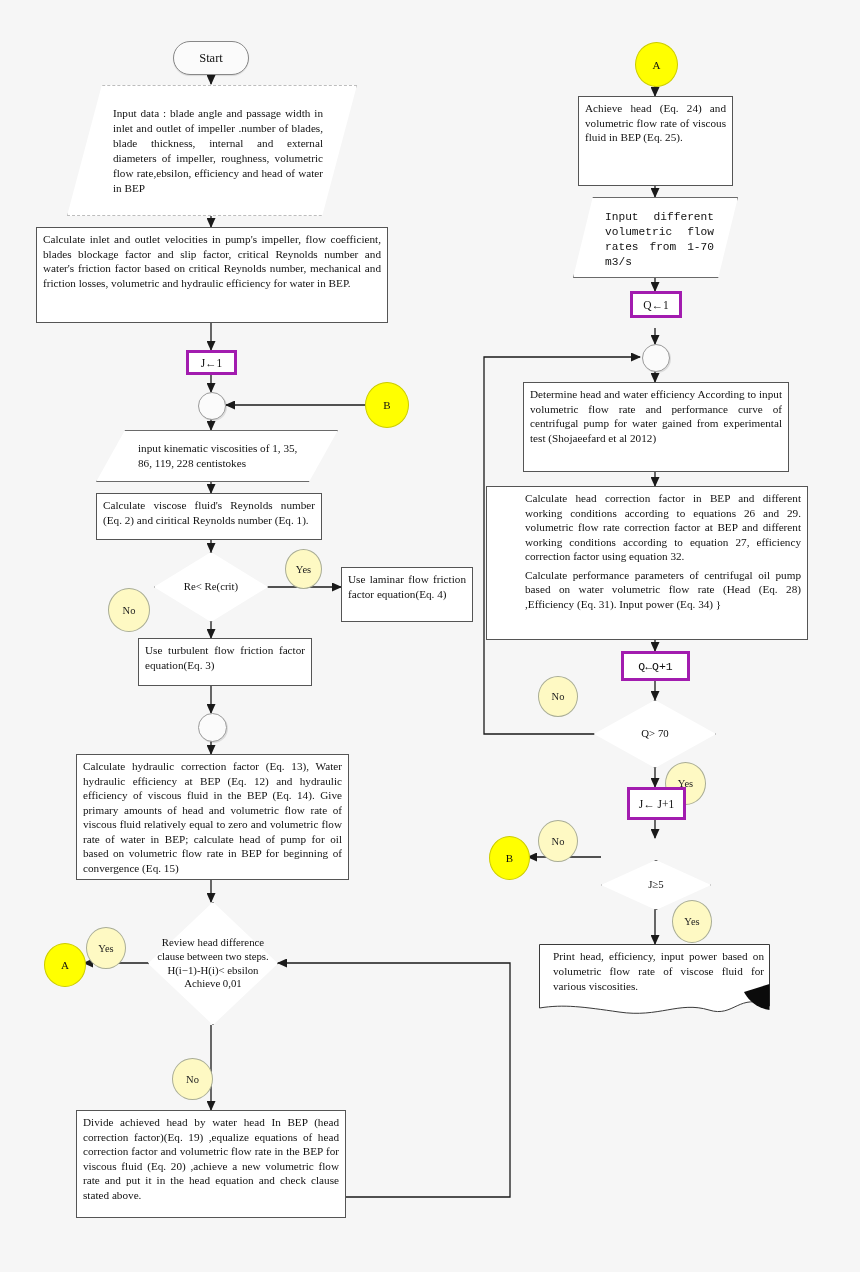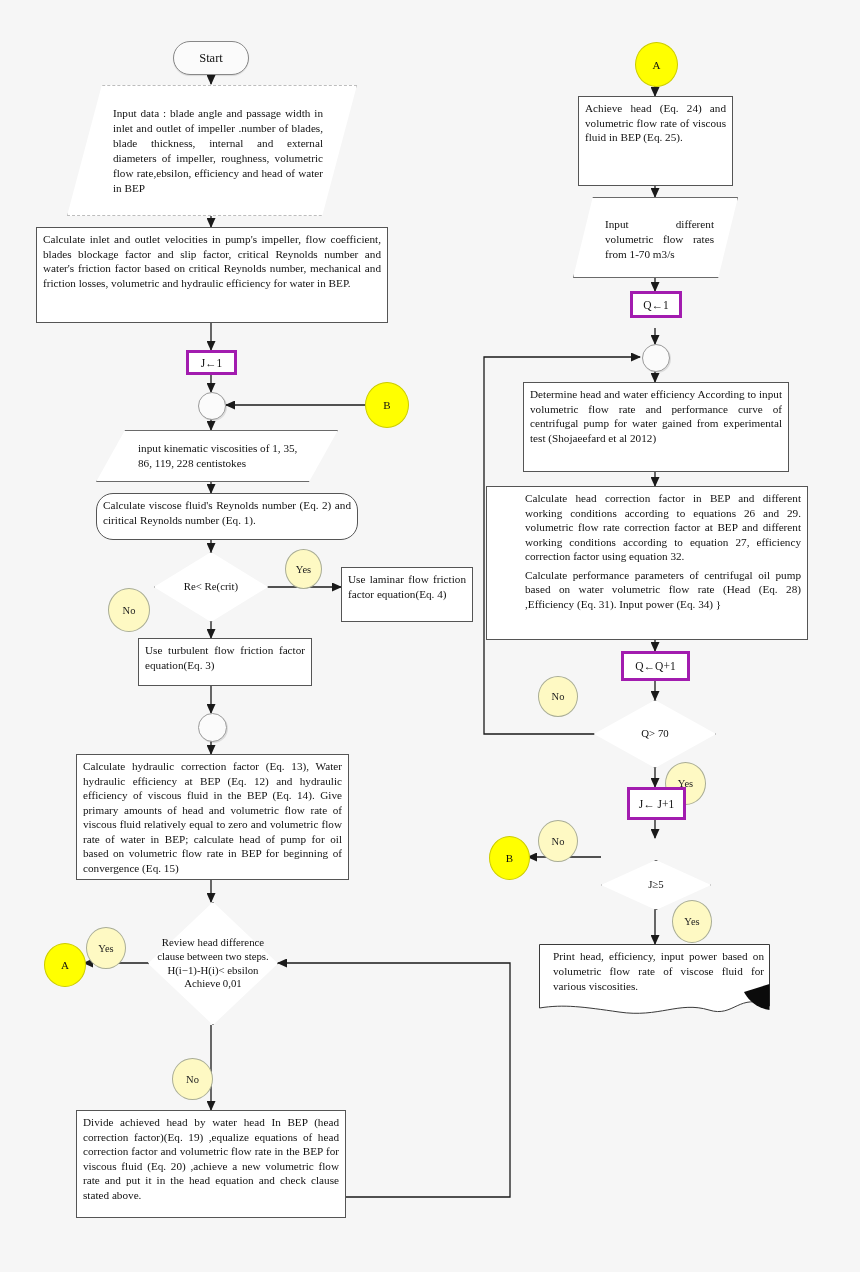--- a/index.html
+++ b/index.html
@@ -124,21 +124,21 @@
 
   <div class="conn yellow" style="left:365px;top:382px;width:42px;height:44px;">
     <span>B</span>
   </div>
 
   <div class="para" style="left:96px;top:430px;width:242px;height:52px;">
     <div class="body"></div>
     <div class="ptext" style="padding:3px 30px 3px 42px;">input kinematic viscosities of 1, 35, 86, 119, 228 centistokes</div>
   </div>
 
-  <div class="node proc" style="left:96px;top:493px;width:262px;height:47px;border-radius:17px;">
+  <div class="node proc" style="left:96px;top:493px;width:226px;height:47px;">
     <div class="inner">Calculate viscose fluid's Reynolds number (Eq. 2) and ciritical Reynolds number (Eq. 1).</div>
   </div>
 
   <div class="dia" style="left:154px;top:552px;width:114px;height:70px;">
     <div class="dbody"></div>
     <div class="dtext">Re&lt; Re(crit)</div>
   </div>
 
   <div class="label-el" style="left:285px;top:549px;width:35px;height:38px;">
     <span>Yes</span>
@@ -189,39 +189,39 @@
   <div class="conn yellow" style="left:635px;top:42px;width:41px;height:43px;">
     <span>A</span>
   </div>
 
   <div class="node proc" style="left:578px;top:96px;width:155px;height:90px;">
     <div class="inner">Achieve head (Eq. 24) and volumetric flow rate of viscous fluid in BEP (Eq. 25).</div>
   </div>
 
   <div class="para" style="left:573px;top:197px;width:165px;height:81px;">
     <div class="body"></div>
-    <div class="ptext" style="padding:8px 24px 4px 32px;text-align:justify;">Input different volumetric flow rates from 1-70 m3/s</div>
+    <div class="ptext" style="padding:8px 24px 4px 32px;text-align:justify;font-family:Liberation Mono, monospace;">Input different volumetric flow rates from 1-70 m3/s</div>
   </div>
 
   <div class="node small" style="left:630px;top:291px;width:52px;height:27px;">
     <span>Q←1</span>
   </div>
 
   <div class="conn merge" style="left:642px;top:344px;width:26px;height:26px;"></div>
 
   <div class="node proc" style="left:523px;top:382px;width:266px;height:90px;">
     <div class="inner">Determine head and water efficiency According to input volumetric flow rate and performance curve of centrifugal pump for water gained from experimental test (Shojaeefard et al 2012)</div>
   </div>
 
   <div class="node proc" style="left:486px;top:486px;width:322px;height:154px;padding-left:32px;">
     <div class="inner">Calculate head correction factor in BEP and different working conditions according to equations 26 and 29. volumetric flow rate correction factor at BEP and different working conditions according to equation 27, efficiency correction factor using equation 32.</div>
     <div class="inner" style="padding-top:0;">Calculate performance parameters of centrifugal oil pump based on water volumetric flow rate (Head (Eq. 28) ,Efficiency (Eq. 31). Input power (Eq. 34) }</div>
   </div>
 
-  <div class="node small" style="left:621px;top:651px;width:69px;height:30px;">
+  <div class="node small" style="left:621px;top:651px;width:69px;height:30px;font-family:Liberation Mono, monospace;">
     <span>Q←Q+1</span>
   </div>
 
   <div class="dia" style="left:594px;top:700px;width:122px;height:68px;">
     <div class="dbody"></div>
     <div class="dtext">Q&gt; 70</div>
   </div>
 
   <div class="label-el" style="left:538px;top:676px;width:38px;height:39px;">
     <span>No</span>

